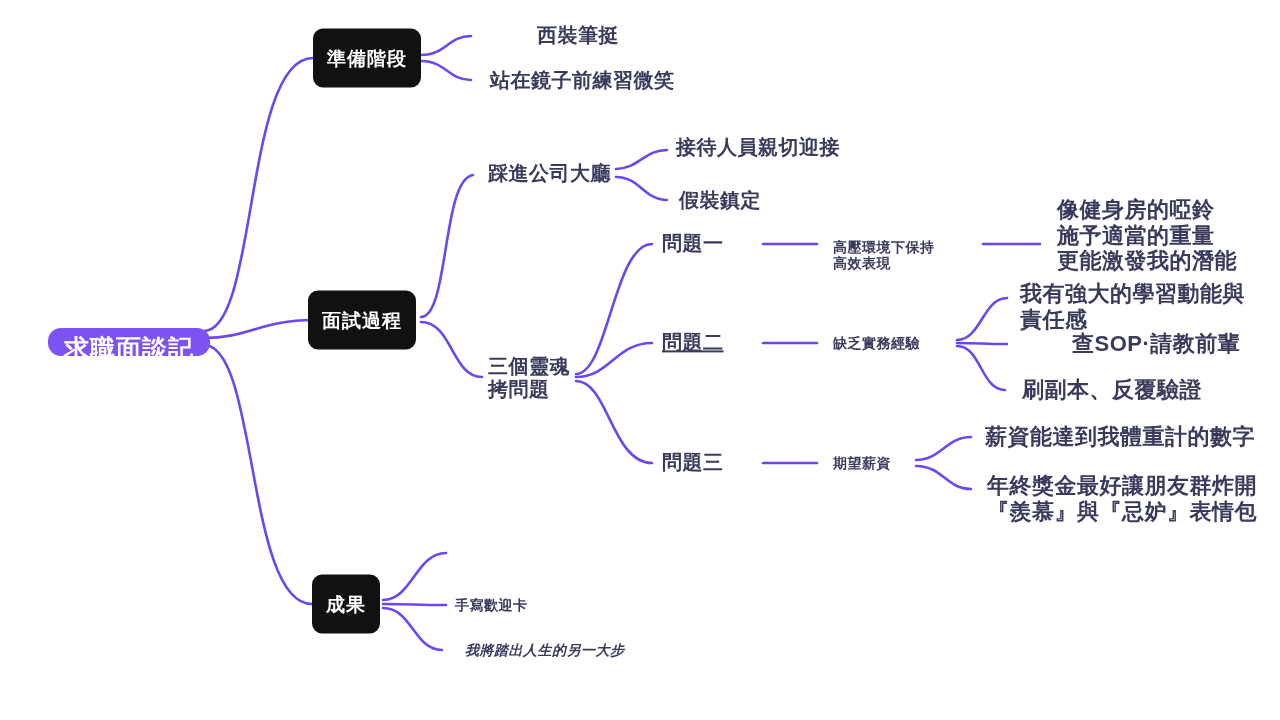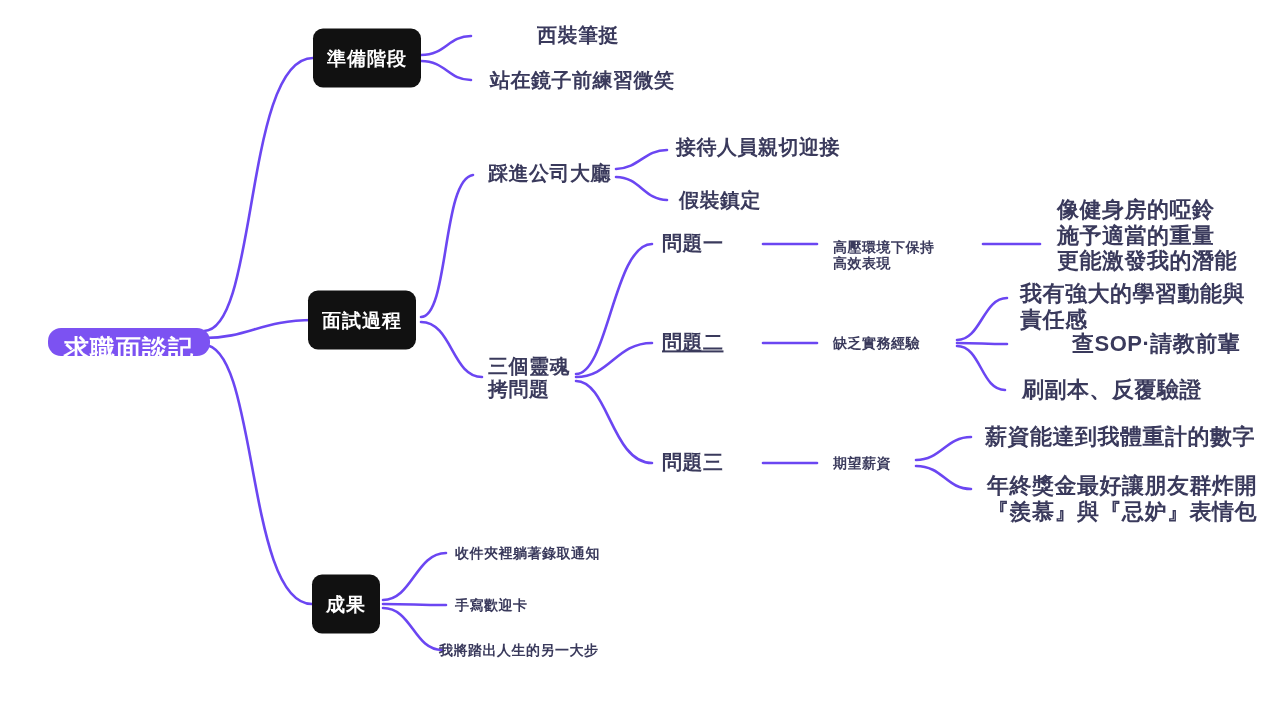--- a/index.html
+++ b/index.html
@@ -120,17 +120,16 @@
 責任感</div>
   <div class="label fs18" style="left:1072px; top:344px;">查SOP·請教前輩</div>
   <div class="label fs18" style="left:1022px; top:390px;">刷副本、反覆驗證</div>
 
   <div class="label fs20" style="left:662px; top:463px;">問題三</div>
   <div class="label fs19" style="left:833px; top:463px;">期望薪資</div>
   <div class="label fs18" style="left:985px; top:437px;">薪資能達到我體重計的數字</div>
   <div class="label fs18" style="left:987px; top:499px;">年終獎金最好讓朋友群炸開
 『羨慕』與『忌妒』表情包</div>
 
-  <div class="label fs19" style="left:455px; top:553px;">收件夾裡躺著錄取通知</div>
   <div class="label fs19" style="left:455px; top:605px;">手寫歡迎卡</div>
-  <div class="label fs19" style="left:439px; top:650px;">我將踏出人生的另一大步</div>
+  <div class="label fs19" style="left:465px; top:650px;font-style:italic;">我將踏出人生的另一大步</div>
 
 </div>
 
 </body></html>

